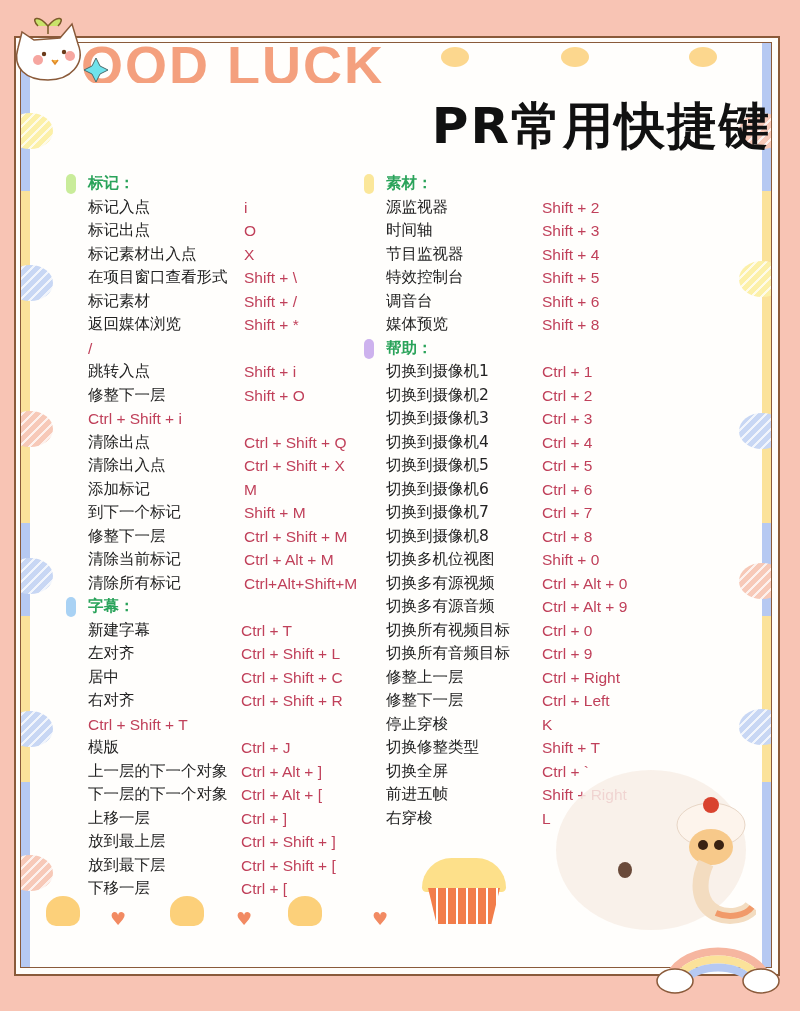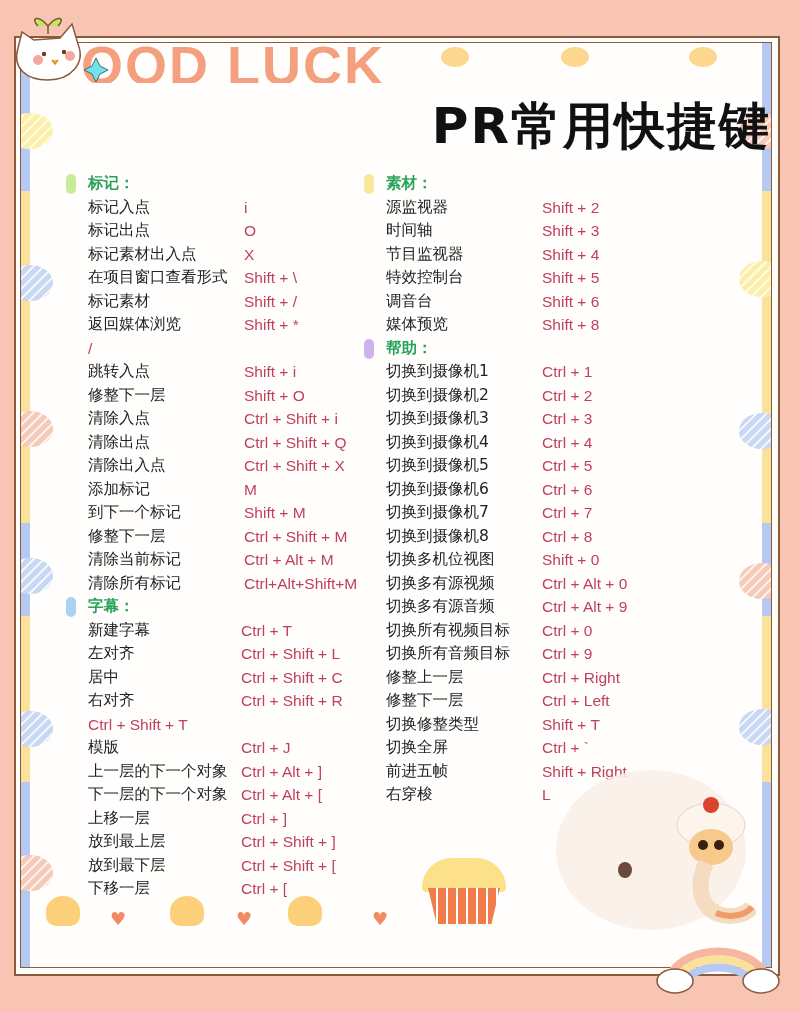--- a/index.html
+++ b/index.html
@@ -135,21 +135,20 @@
       </div>
       <div class="row">
         <span class="name">跳转入点</span>
         <span class="key">Shift + i</span>
       </div>
       <div class="row">
         <span class="name">修整下一层</span>
         <span class="key">Shift + O</span>
       </div>
       <div class="row">
-        <span class="name">清除入点</span>
         <span class="key">Ctrl + Shift + i</span>
       </div>
       <div class="row">
         <span class="name">清除出点</span>
         <span class="key">Ctrl + Shift + Q</span>
       </div>
       <div class="row">
         <span class="name">清除出入点</span>
         <span class="key">Ctrl + Shift + X</span>
       </div>
@@ -317,20 +316,24 @@
         <span class="name">切换所有音频目标</span>
         <span class="key">Ctrl + 9</span>
       </div>
       <div class="row">
         <span class="name">修整上一层</span>
         <span class="key">Ctrl + Right</span>
       </div>
       <div class="row">
         <span class="name">修整下一层</span>
         <span class="key">Ctrl + Left</span>
+      </div>
+      <div class="row">
+        <span class="name">停止穿梭</span>
+        <span class="key">K</span>
       </div>
       <div class="row">
         <span class="name">切换修整类型</span>
         <span class="key">Shift + T</span>
       </div>
       <div class="row">
         <span class="name">切换全屏</span>
         <span class="key">Ctrl + `</span>
       </div>
       <div class="row">

